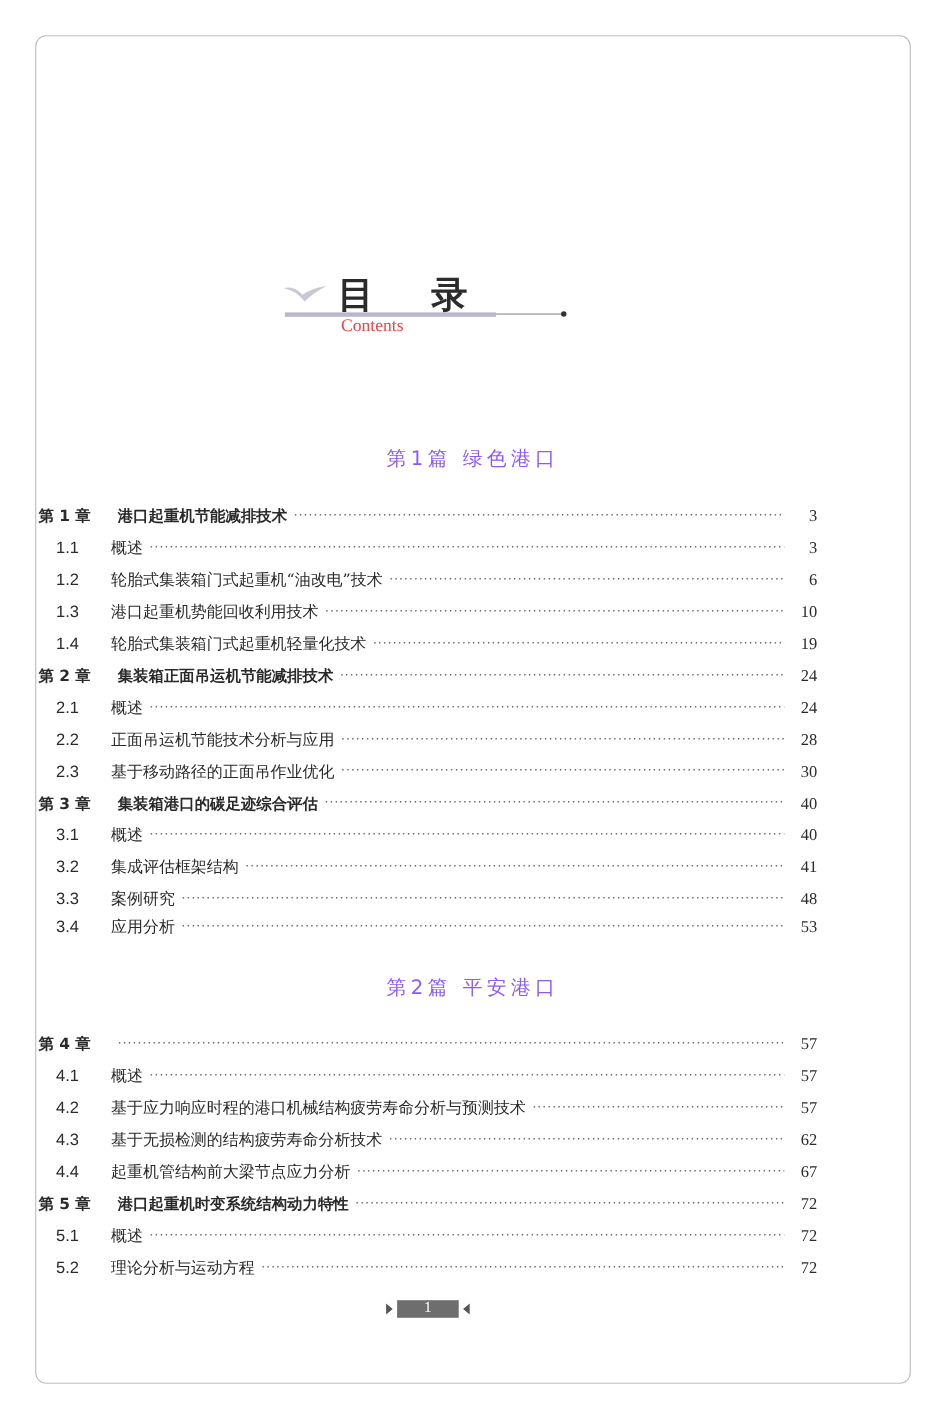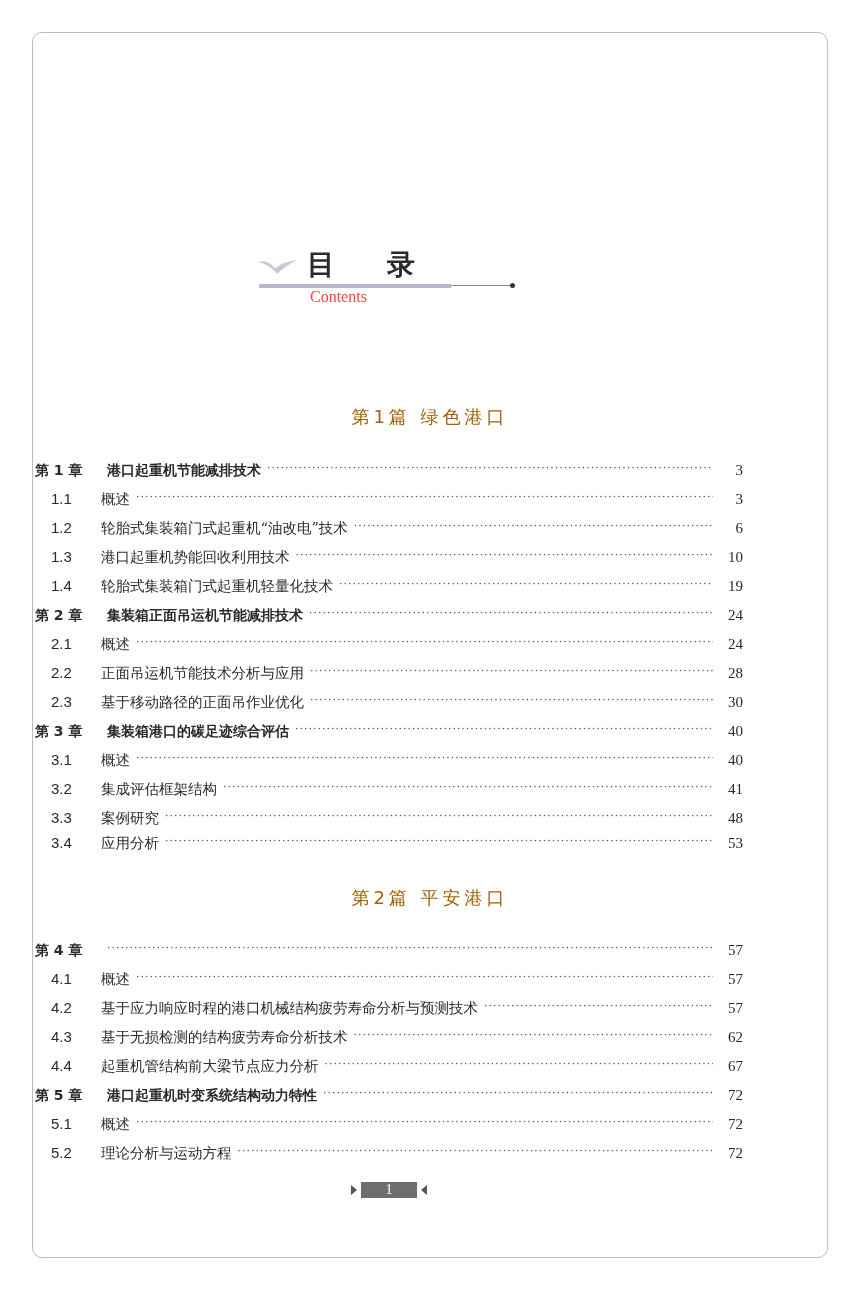--- a/index.html
+++ b/index.html
@@ -1,25 +1,25 @@
 <!DOCTYPE html>
 <html><head>
   <meta charset="utf-8">
   <style>
     html,body{margin:0;padding:0;background:#fff;}
     body{width:860px;height:1290px;position:relative;overflow:hidden;font-family:"DejaVu Serif","Liberation Serif",serif;color:#2a2a2a;}
     .page{position:absolute;left:32px;top:32px;width:796px;height:1226px;border:1.5px solid #bdbdbd;border-radius:10px;box-sizing:border-box;background:#fff;}
     .title-block{position:absolute;left:255px;top:244px;width:270px;height:80px;}
     .wing{position:absolute;left:2px;top:12px;width:42px;height:20px;}
-    .title-cn{position:absolute;left:52px;top:2px;font-family:"DejaVu Sans","Liberation Sans",sans-serif;font-size:28px;font-weight:bold;color:#2b2b2b;letter-spacing:52px;white-space:nowrap;}
+    .title-cn{position:absolute;left:52px;top:2px;font-family:"DejaVu Sans","Liberation Sans",sans-serif;font-size:33px;font-weight:bold;color:#2b2b2b;letter-spacing:52px;white-space:nowrap;}
     .title-rule{position:absolute;left:4px;top:40px;width:192px;height:4px;background:#b9b7c9;}
     .title-rule2{position:absolute;left:196px;top:41px;width:60px;height:1px;background:#888;}
     .title-dot{position:absolute;left:255px;top:39px;width:5px;height:5px;border-radius:50%;background:#333;}
     .title-en{position:absolute;left:55px;top:44px;font-family:"Liberation Serif",serif;font-size:16px;color:#ef4444;}
-    .part{position:absolute;left:0;width:860px;text-align:center;font-family:"DejaVu Sans","Liberation Sans",sans-serif;font-size:18px;color:#a16207;letter-spacing:4px;}
+    .part{position:absolute;left:0;width:860px;text-align:center;font-family:"DejaVu Sans","Liberation Sans",sans-serif;font-size:18px;color:#8b5cf6;letter-spacing:4px;}
     .toc{position:absolute;left:35px;width:708px;}
     .row{position:absolute;left:0;width:708px;height:26px;display:flex;align-items:flex-end;font-size:14.5px;line-height:20px;white-space:nowrap;}
     .row .num{flex:0 0 auto;}
     .row.ch .num{font-family:"DejaVu Sans","Liberation Sans",sans-serif;font-weight:bold;font-size:14px;width:72px;}
     .row.ch .label{font-family:"DejaVu Sans","Liberation Sans",sans-serif;font-weight:bold;font-size:14px;}
     .row.sec .num{padding-left:16px;width:50px;font-family:Liberation Sans, sans-serif;font-size:15px;}
     .row .label{flex:0 0 auto;padding-right:6px;}
     .row .dots{flex:1 1 auto;overflow:hidden;color:#555;letter-spacing:1px;font-size:11px;line-height:16px;margin-bottom:3px;}
     .row .dots::before{content:"··········································································································································································";}
     .row .pg{flex:0 0 auto;width:30px;text-align:right;font-family:"Liberation Serif",serif;font-size:15px;}

